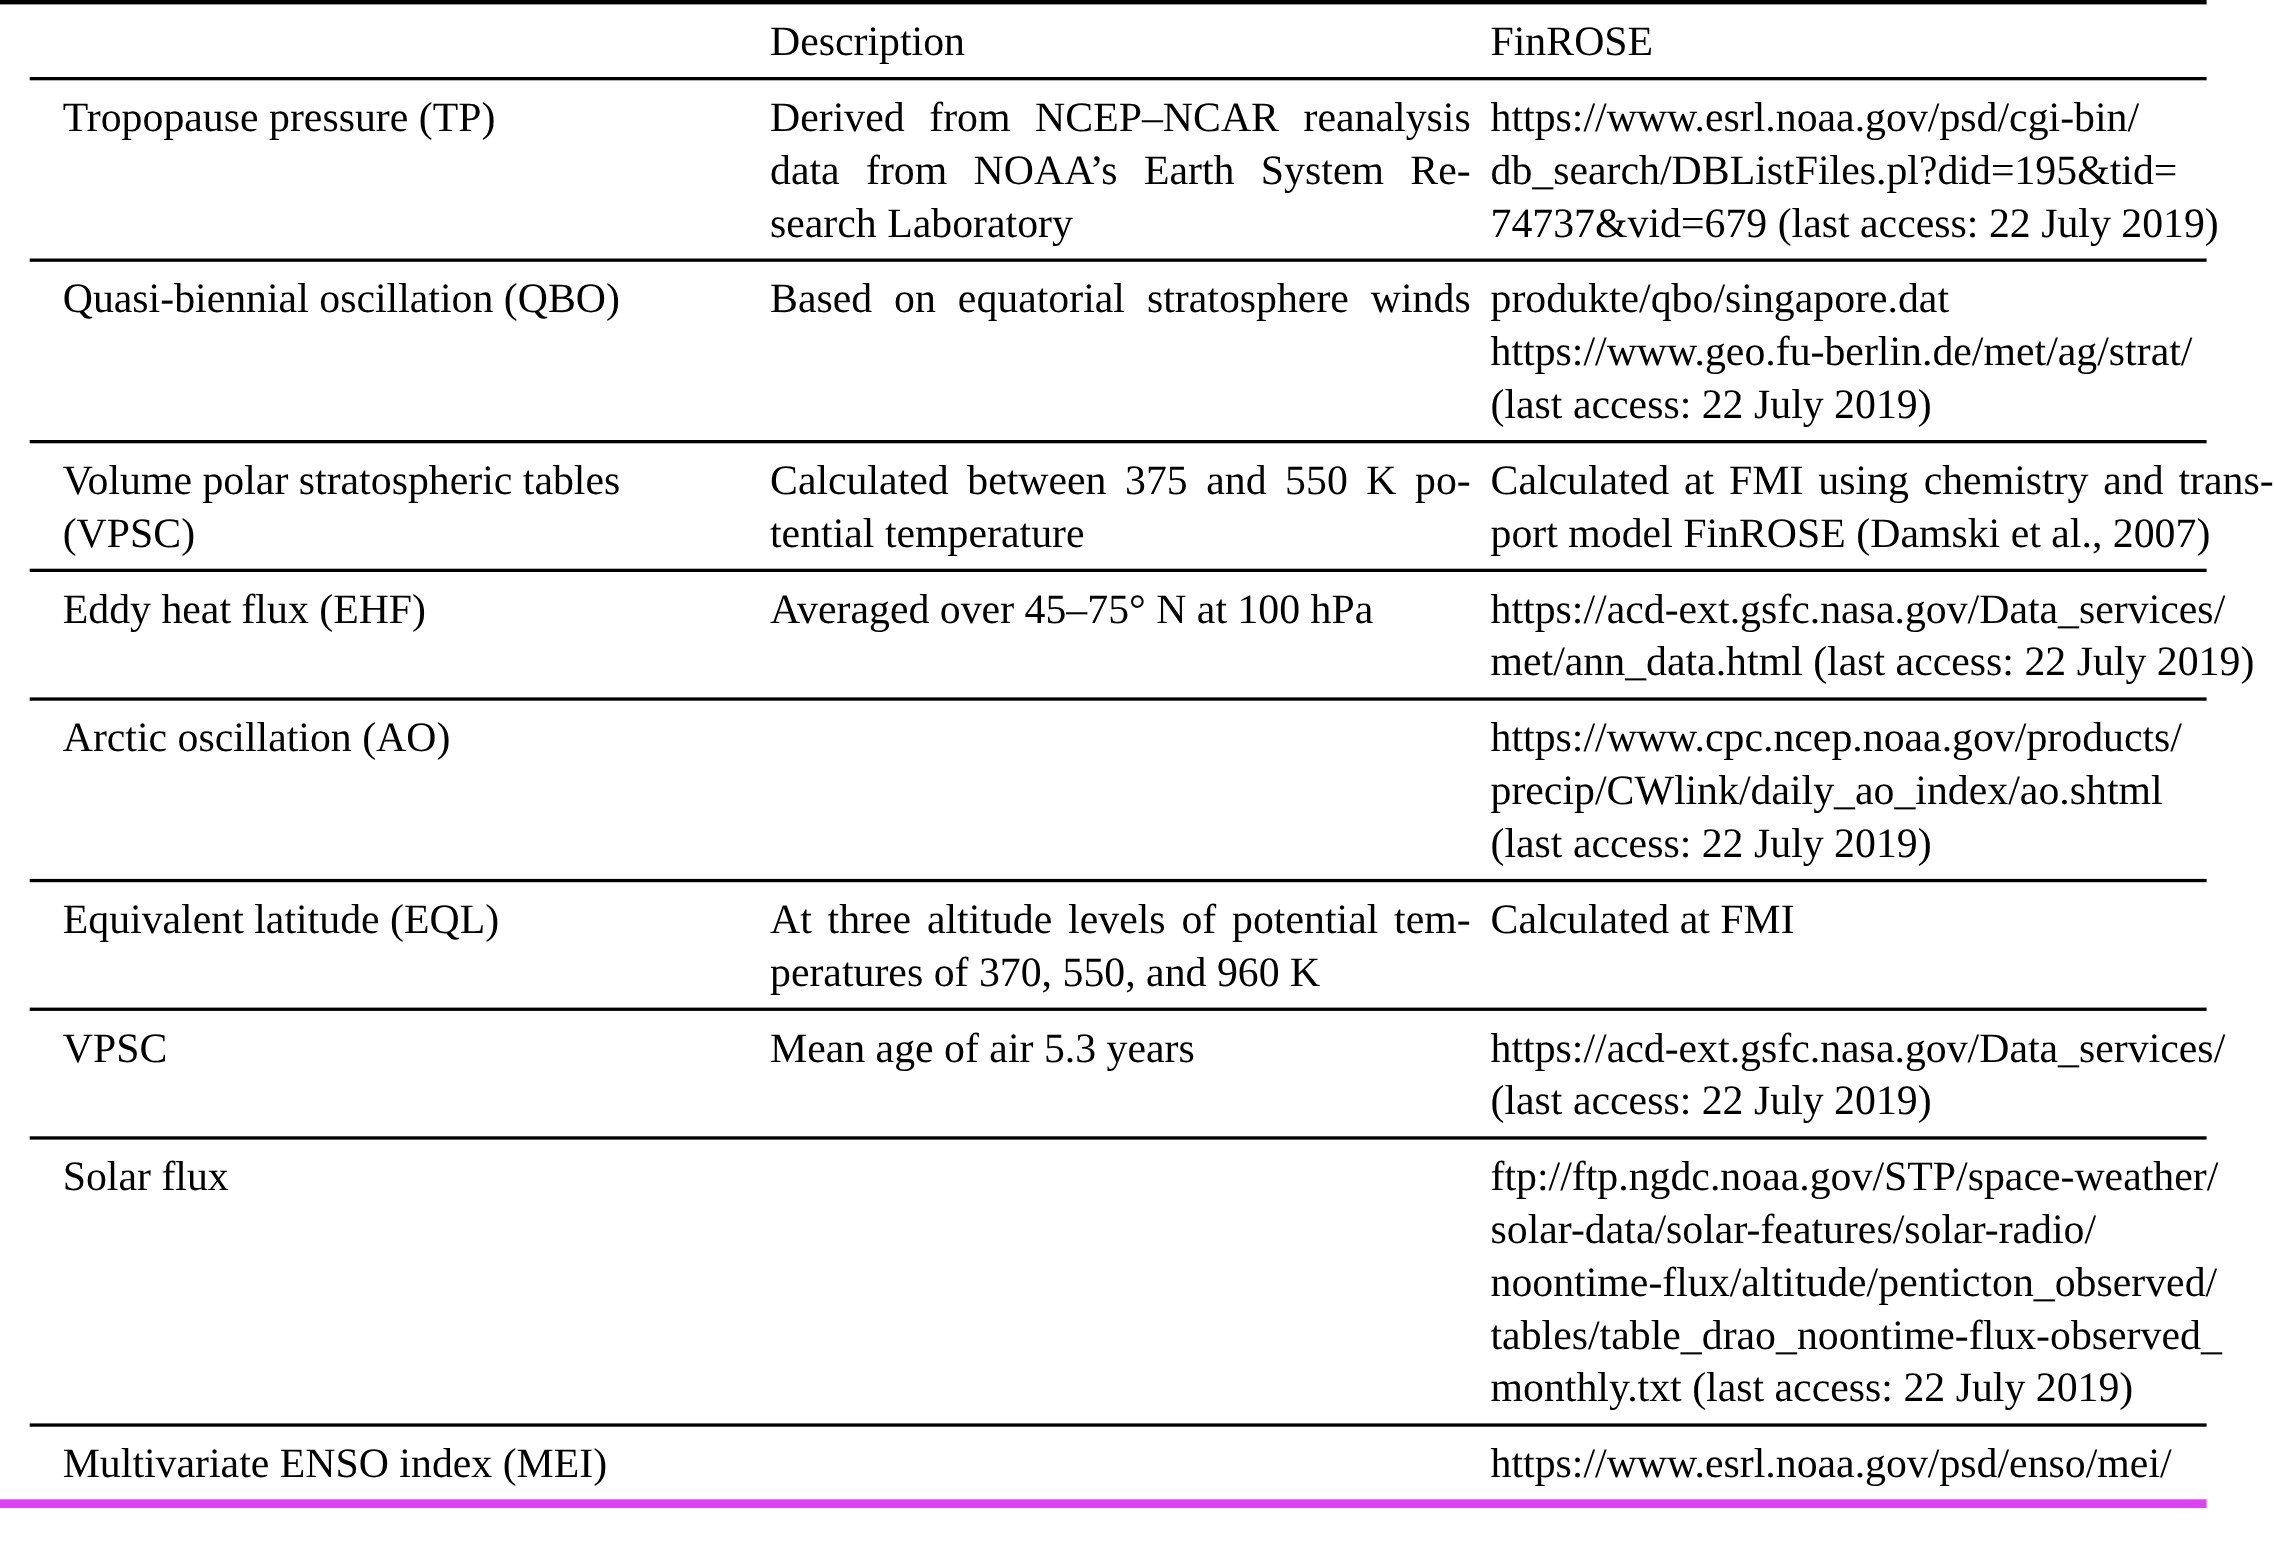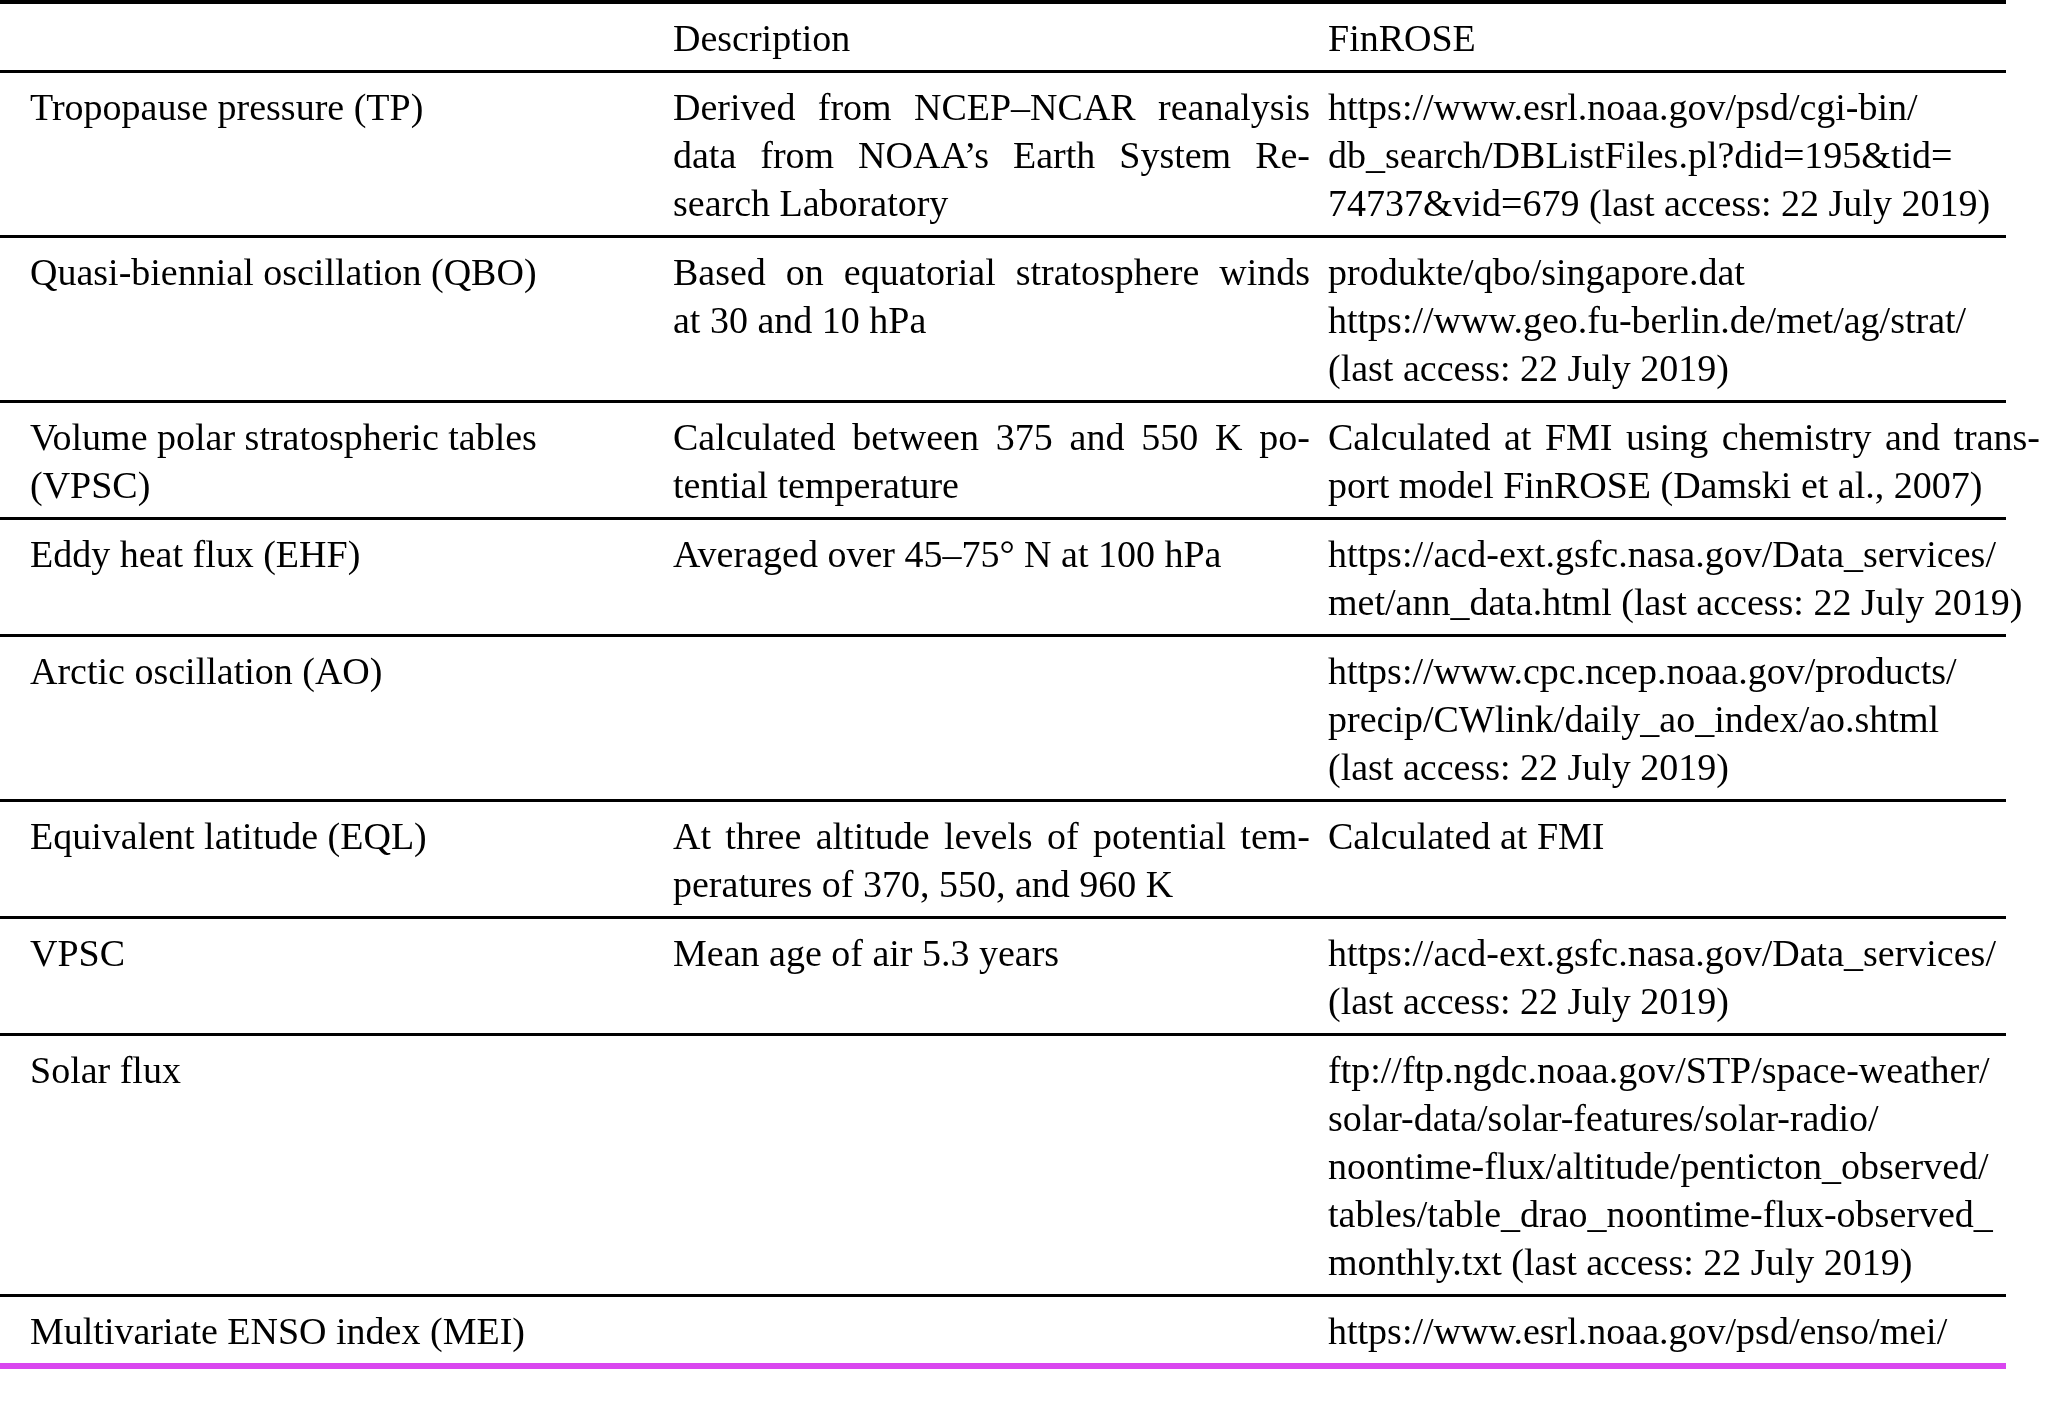--- a/index.html
+++ b/index.html
@@ -12,22 +12,23 @@
     height: 1415px;
     font-family: "Liberation Serif", "DejaVu Serif", serif;
     font-size: 38px;
     line-height: 48px;
     color: #000000;
     overflow: hidden;
   }
   .tbl {
     width: 2006px;
     border-top: 4px solid #000;
-    border-bottom: 6px solid #d946ef;
+    border-bottom: 8px solid #d946ef;
     box-sizing: border-box;
+    padding-left: 27px;
   }
   .row {
     display: grid;
     grid-template-columns: 673px 655px 739px;
     padding: 10px 0 8px 0;
   }
   .row:not(:first-child) {
     border-top: 3px solid #000;
   }
   .c {
@@ -75,21 +76,20 @@
       <div class="ln">74737&amp;vid=679 (last access: 22 July 2019)</div>
     </div>
   </div>
 
   <div class="row">
     <div class="c c1">
       <div class="ln">Quasi-biennial oscillation (QBO)</div>
     </div>
     <div class="c c2">
       <div class="ln jl">Based on equatorial stratosphere winds</div>
-      <div class="ln">at 30 and 10 hPa</div>
     </div>
     <div class="c c3">
       <div class="ln jl">produkte/qbo/singapore.dat</div>
       <div class="ln jl">https://www.geo.fu-berlin.de/met/ag/strat/</div>
       <div class="ln">(last access: 22 July 2019)</div>
     </div>
   </div>
 
   <div class="row">
     <div class="c c1">

